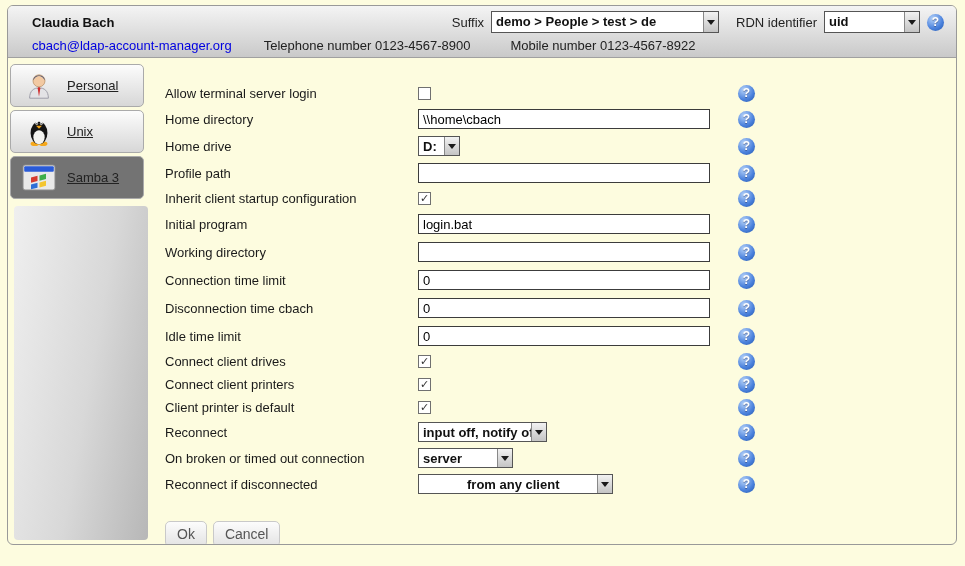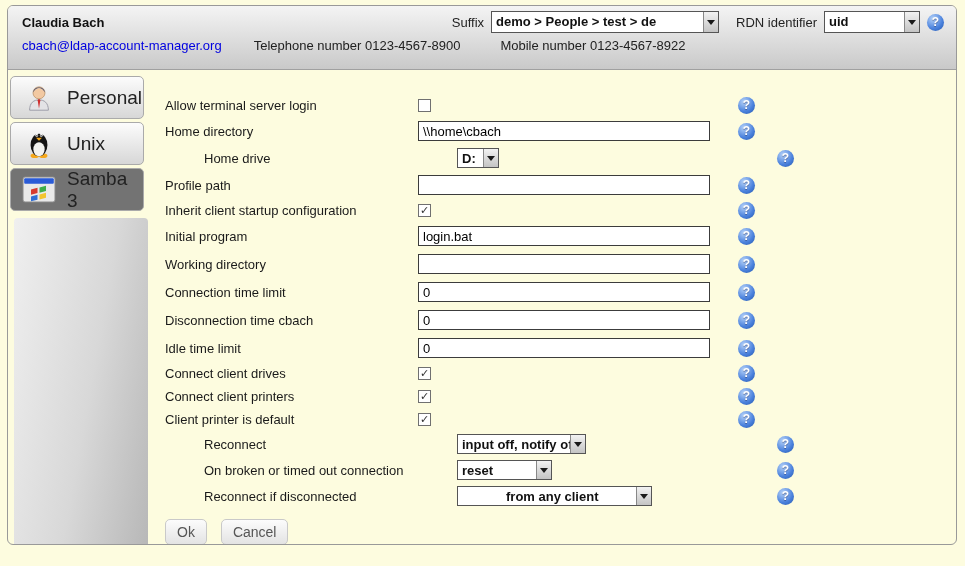--- a/index.html
+++ b/index.html
@@ -12,22 +12,22 @@
     position:relative;
     overflow:hidden;
   }
   .window {
     position:absolute; left:7px; top:5px; width:950px; height:540px;
     border:1px solid #999; border-radius:6px; background:#fdfcdf;
     overflow:hidden;
   }
   
   .header {
-    height:64px; background:linear-gradient(#f4f4f4,#c9c9c9);
-    border-bottom:1px solid #a0a0a0; padding:4px 12px 0 14px;
+    height:52px; background:linear-gradient(#f4f4f4,#c9c9c9);
+    border-bottom:1px solid #a0a0a0; padding:4px 12px 0 24px;
   }
   .hrow { display:flex; align-items:center; height:24px; }
   .hname { font-weight:bold; }
   .hright { margin-left:auto; display:flex; align-items:center; gap:7px; }
   .hlabel { color:#222; }
   .hrow2 { height:22px; }
   .hemail { color:#0000e0; text-decoration:none; cursor:pointer; }
   .hphone { margin-left:32px; color:#222; }
   .hmobile { margin-left:40px; color:#222; }
   
@@ -45,53 +45,53 @@
   }
   .select.hsel { height:22px; }
   
   .content { position:relative; height:487px; }
   .sidebar { position:absolute; left:2px; top:6px; width:138px; }
   .tab {
     width:134px; height:43px; margin-bottom:3px;
     border:1px solid #aaa; border-radius:5px;
     background:linear-gradient(#fcfcfc,#d7d7d7);
     display:flex; align-items:center; gap:11px; padding-left:11px;
-    cursor:pointer; color:#222; font-size:19px;
+    cursor:pointer; color:#222; font-size:13px;text-decoration:underline;
   }
   .tab.active { background:#737373; }
   .tabicon { width:34px; height:32px; flex:none; display:flex; align-items:center; justify-content:center; }
   .filler {
     position:absolute; left:4px; top:142px; width:134px; height:334px;
     background:linear-gradient(100deg,#efefef 0%,#d8d8d8 55%,#b7b7b7 100%);
     border-radius:4px;
   }
   
   .form { position:absolute; left:157px; top:24px; width:560px; }
   .frow { display:flex; align-items:center;gap:28px; }
   .frow.checkbox { height:23px; }
   .frow.text   { height:28px; }
-  .frow.select-row { height:26px;margin-left:39px; }
+  .frow.select-row { height:26px; }
   .flabel { width:225px; flex:none; color:#1a1a1a; }
   .fctrl { width:292px; flex:none; display:flex; align-items:center; }
   .tinput {
     width:296px; height:20px; border:1px solid #3c3c3c; background:#fff;
     font:13px "Liberation Sans", sans-serif; padding:1px 4px; color:#000; outline:none;
   }
   .cbox {
     width:13px; height:13px; border:1px solid #707070; background:#fff;
     display:flex; align-items:center; justify-content:center;
     font-size:11px; color:#333; cursor:pointer;
   }
   .help {
     width:17px; height:17px; flex:none; border-radius:50%;
     background:radial-gradient(circle at 35% 28%, #b5d2f8, #4b82dd 58%, #2356ac);
     color:#fff; font-weight:bold; font-size:12px; line-height:17px; text-align:center;
     cursor:pointer; text-shadow:0 1px 1px rgba(0,0,40,.4);
   }
-  .buttons { display:flex; gap:14px; margin-top:10px; }
+  .buttons { display:flex; gap:6px; margin-top:24px; }
   .abtn {
     height:26px; padding:0 11px; border:1px solid #c9c9c9; border-radius:5px;
     background:linear-gradient(#fcfcfc,#e3e3e3); color:#555;
     font:14px "Liberation Sans", sans-serif; cursor:pointer;
   }
 </style>
 </head>
 <body>
 
 <div class="window">
@@ -269,21 +269,21 @@
                 <span class="val">input off, notify off</span>
                 <span class="sbtn"></span>
               </span>
             </div>
             <span class="help">?</span>
           </div>
           <div class="frow select-row">
             <div class="flabel">On broken or timed out connection</div>
             <div class="fctrl">
               <span class="select" style="width: 95px;">
-                <span class="val">reset</span>
+                <span class="val">server</span>
                 <span class="sbtn"></span>
               </span>
             </div>
             <span class="help">?</span>
           </div>
           <div class="frow select-row">
             <div class="flabel">Reconnect if disconnected</div>
             <div class="fctrl">
               <span class="select" style="width: 195px; padding-left: 44px;">
                 <span class="val">from any client</span>

